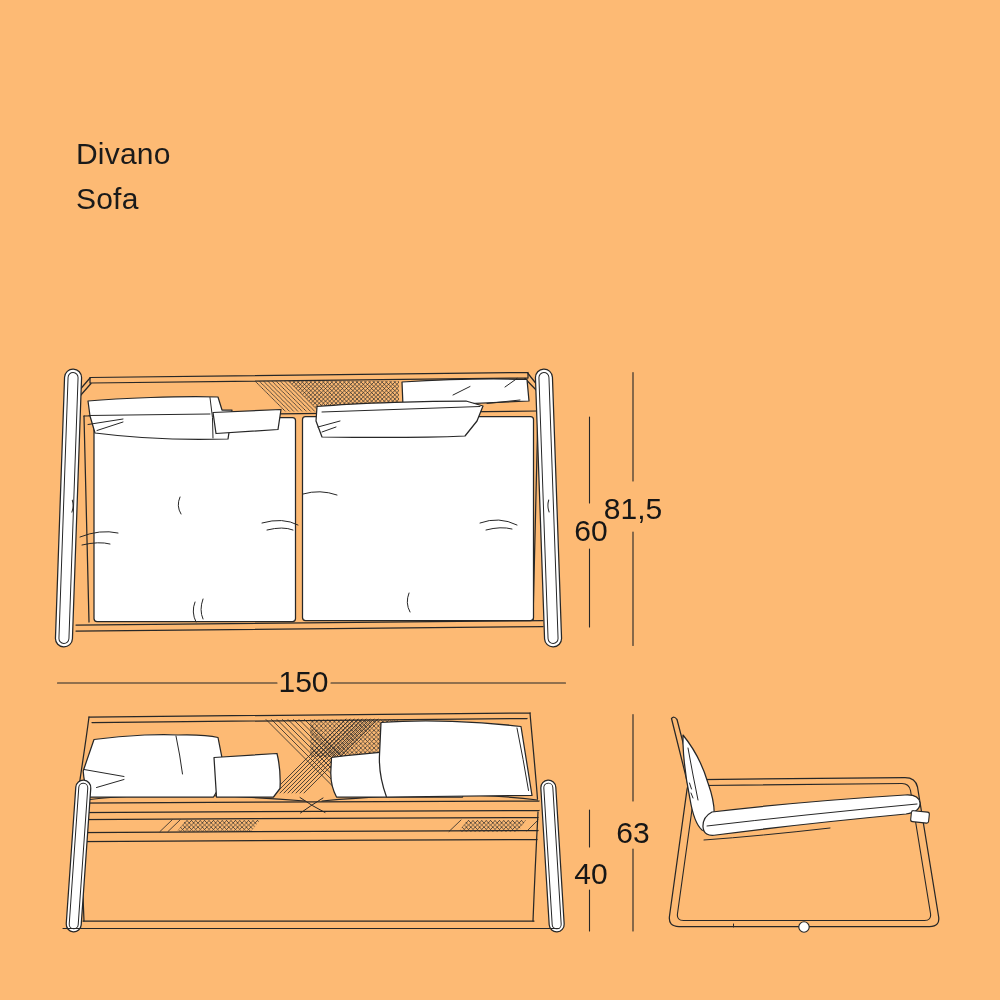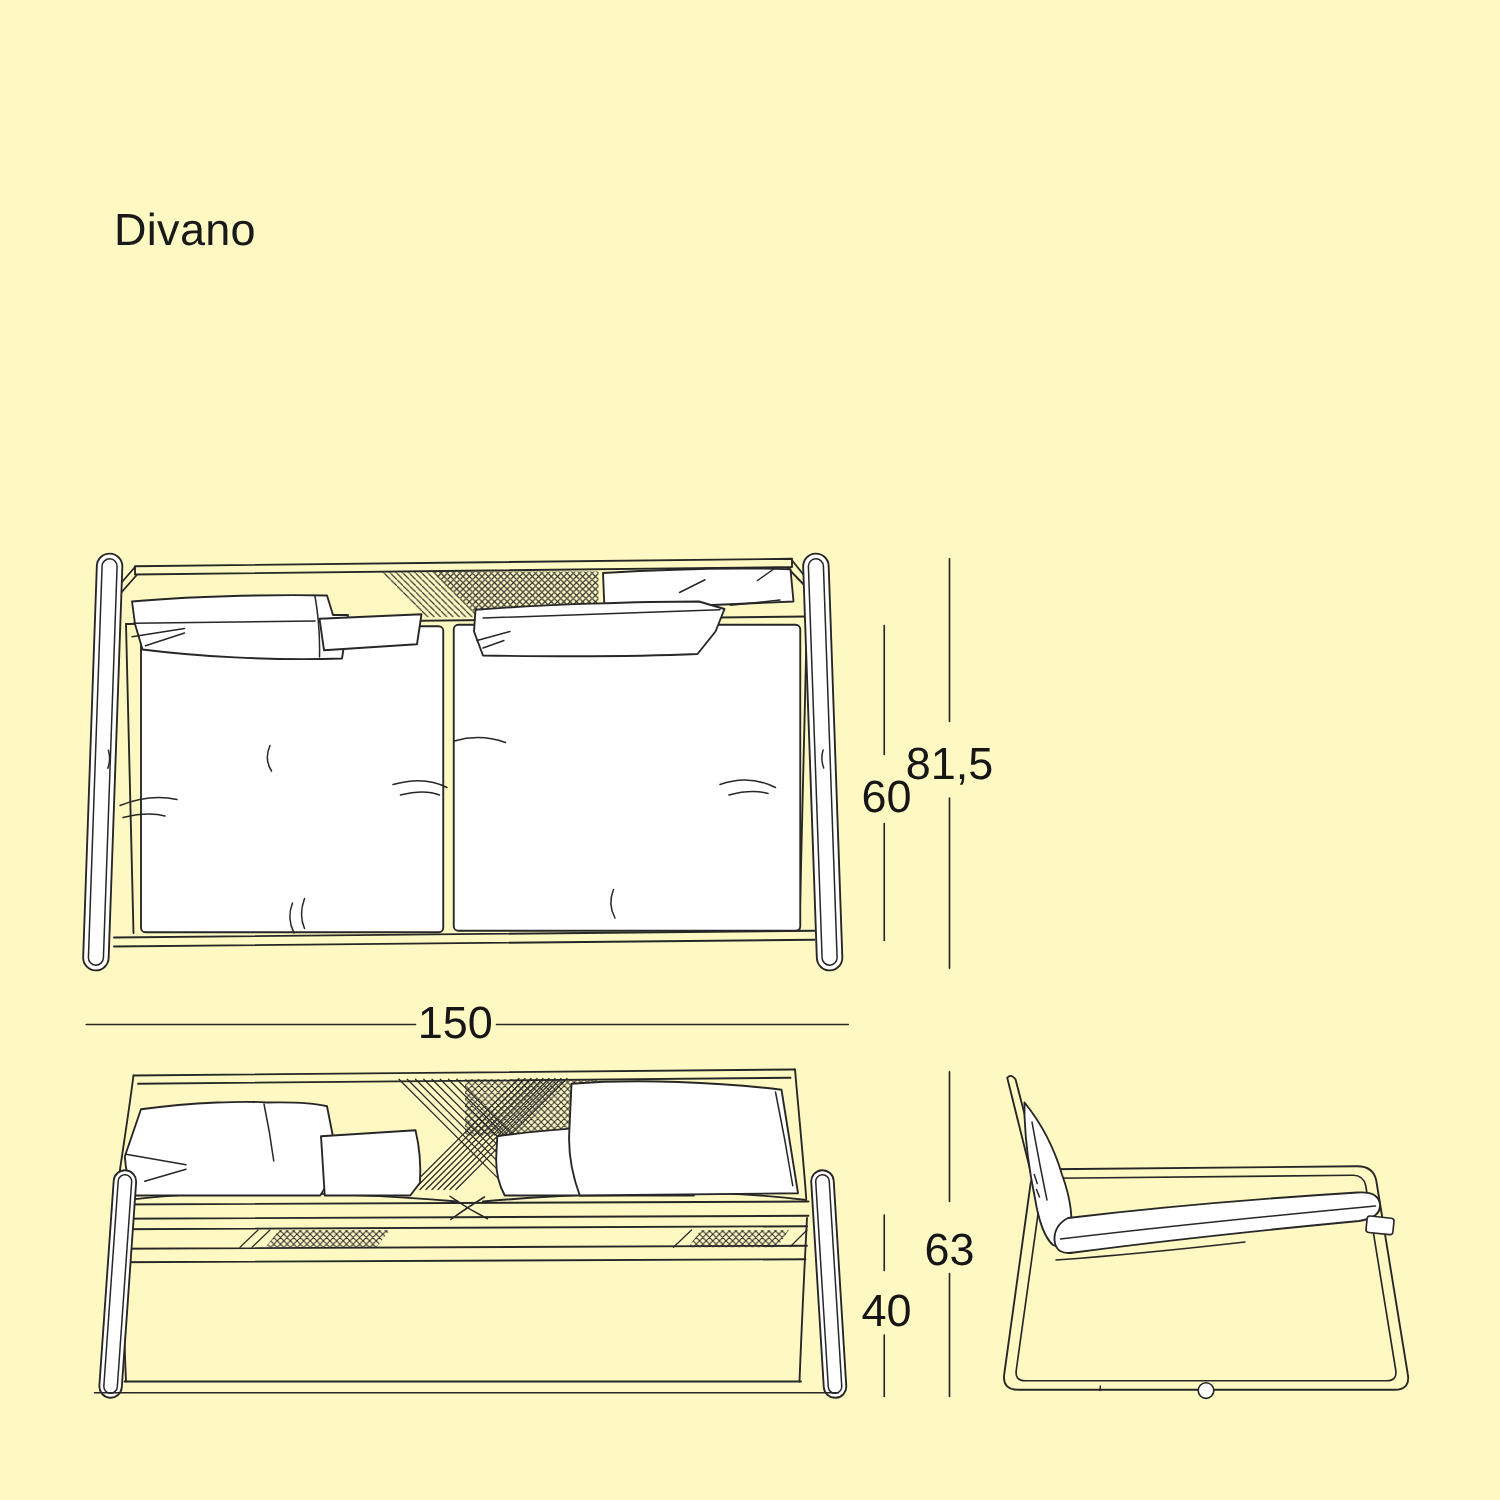--- a/index.html
+++ b/index.html
@@ -1,36 +1,37 @@
 <!DOCTYPE html>
 <html><head>
 <meta charset="utf-8">
 <style>
   html,body{margin:0;padding:0;background:#ffffff;}
   .page{
-    position:relative;width:1000px;height:1000px;background:#fef9c3;overflow:hidden;
+    position:relative;width:1000px;height:1000px;background:#fdba74;overflow:hidden;
     font-family:"Liberation Sans", sans-serif;
   }
   .title-block{
     position:absolute;left:76px;top:131px;color:#1a1a1a;
     font-size:30px;line-height:45px;letter-spacing:0.2px;
   }
   .drawing{position:absolute;left:0;top:0;width:1000px;height:1000px;}
   svg text{
     font-family:"Liberation Sans", sans-serif;
     font-size:30px;fill:#161616;text-anchor:middle;
   }
 </style>
 </head>
 <body>
 
 <div class="page">
 
   <div class="title-block">
     <div>Divano</div>
+    <div>Sofa</div>
   </div>
 
   <svg class="drawing" viewBox="0 0 1000 1000" fill="none" stroke="#272727" stroke-width="1.25" stroke-linecap="round" stroke-linejoin="round">
 
     <defs>
       <pattern id="pd" width="4.2" height="4.2" patternUnits="userSpaceOnUse">
         <path d="M-1,-1 L5.2,5.2" stroke="#2b2b2b" stroke-width="0.75"></path>
       </pattern>
       <pattern id="ps" width="4.2" height="4.2" patternUnits="userSpaceOnUse">
         <path d="M-1,5.2 L5.2,-1" stroke="#2b2b2b" stroke-width="0.75"></path>

